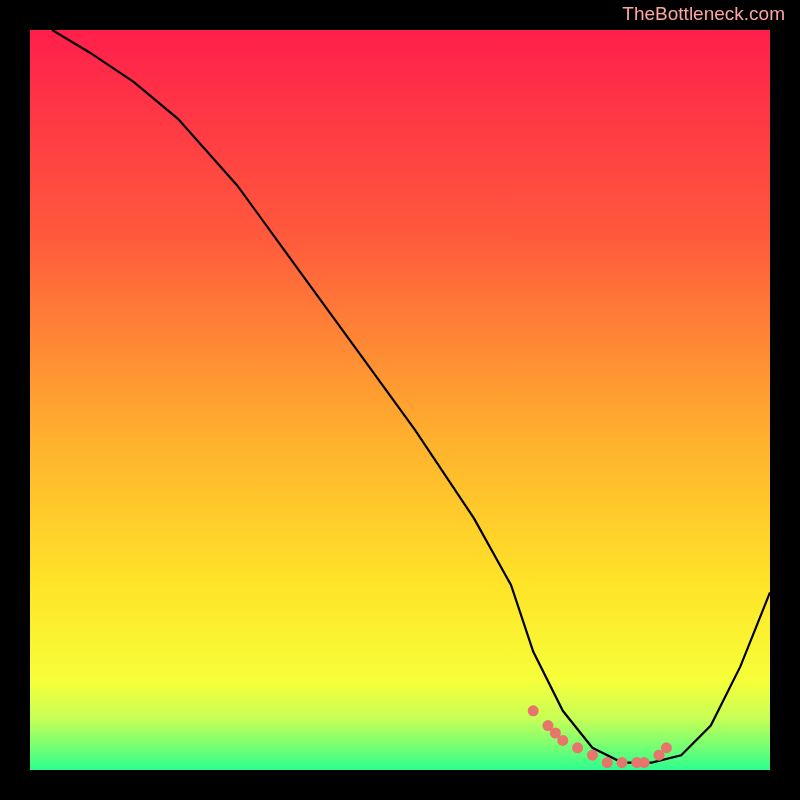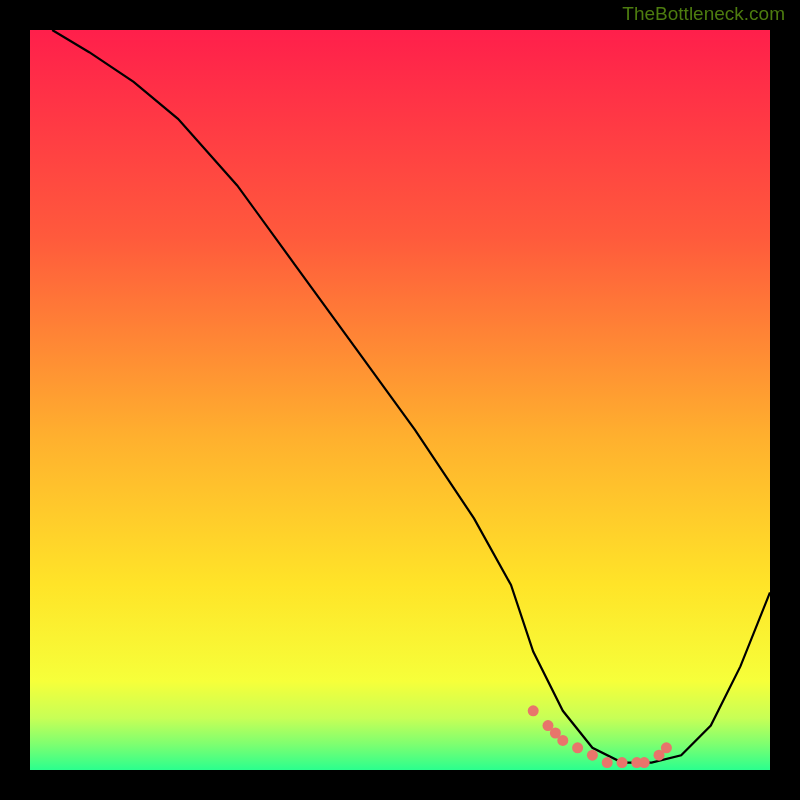--- a/index.html
+++ b/index.html
@@ -8,21 +8,21 @@
     width: 800px;
     height: 800px;
     background: #000;
     position: relative;
     font-family: Arial, sans-serif;
   }
   .attribution {
     position: absolute;
     top: 3px;
     right: 15px;
-    color: #4d7c0f;
+    color: #fca5a5;
     font-size: 19px;
     font-weight: normal;
     z-index: 10;
   }
   .plot-area {
     position: absolute;
     left: 30px;
     top: 30px;
     width: 740px;
     height: 740px;

